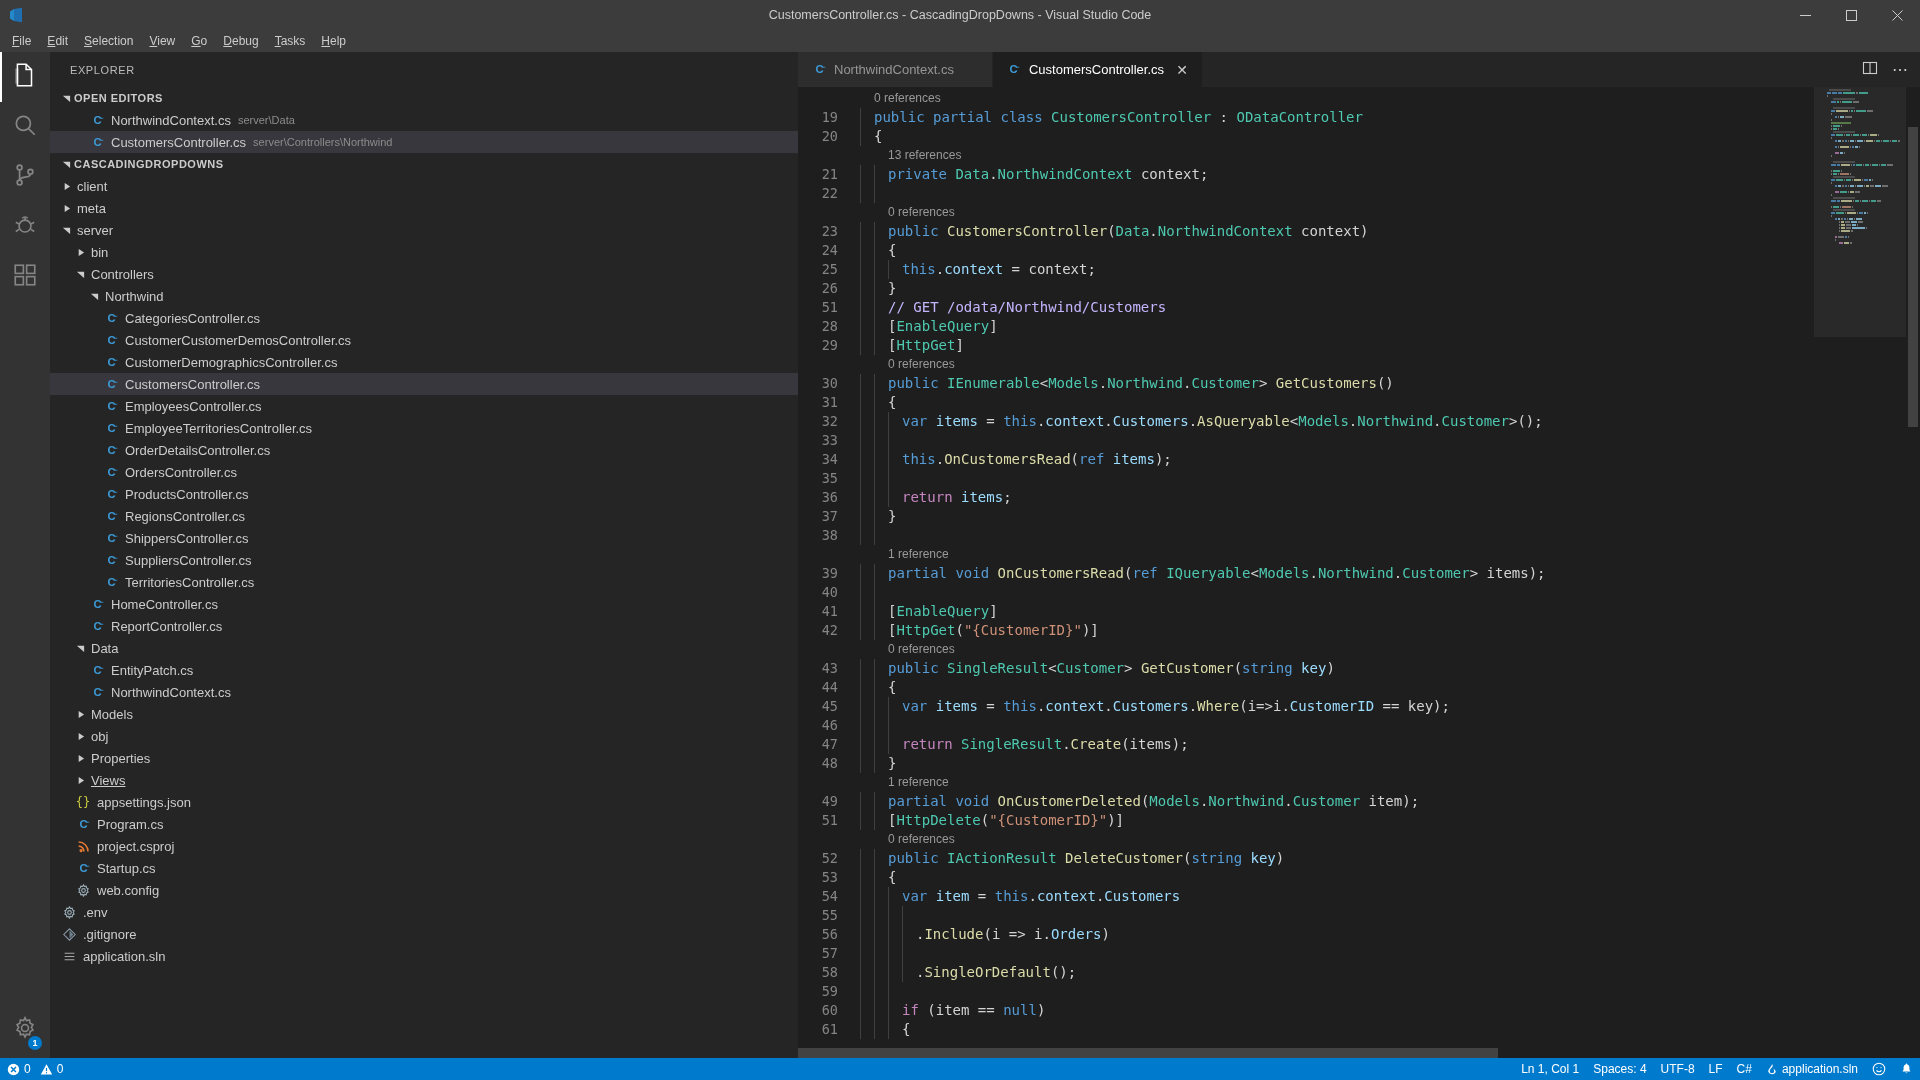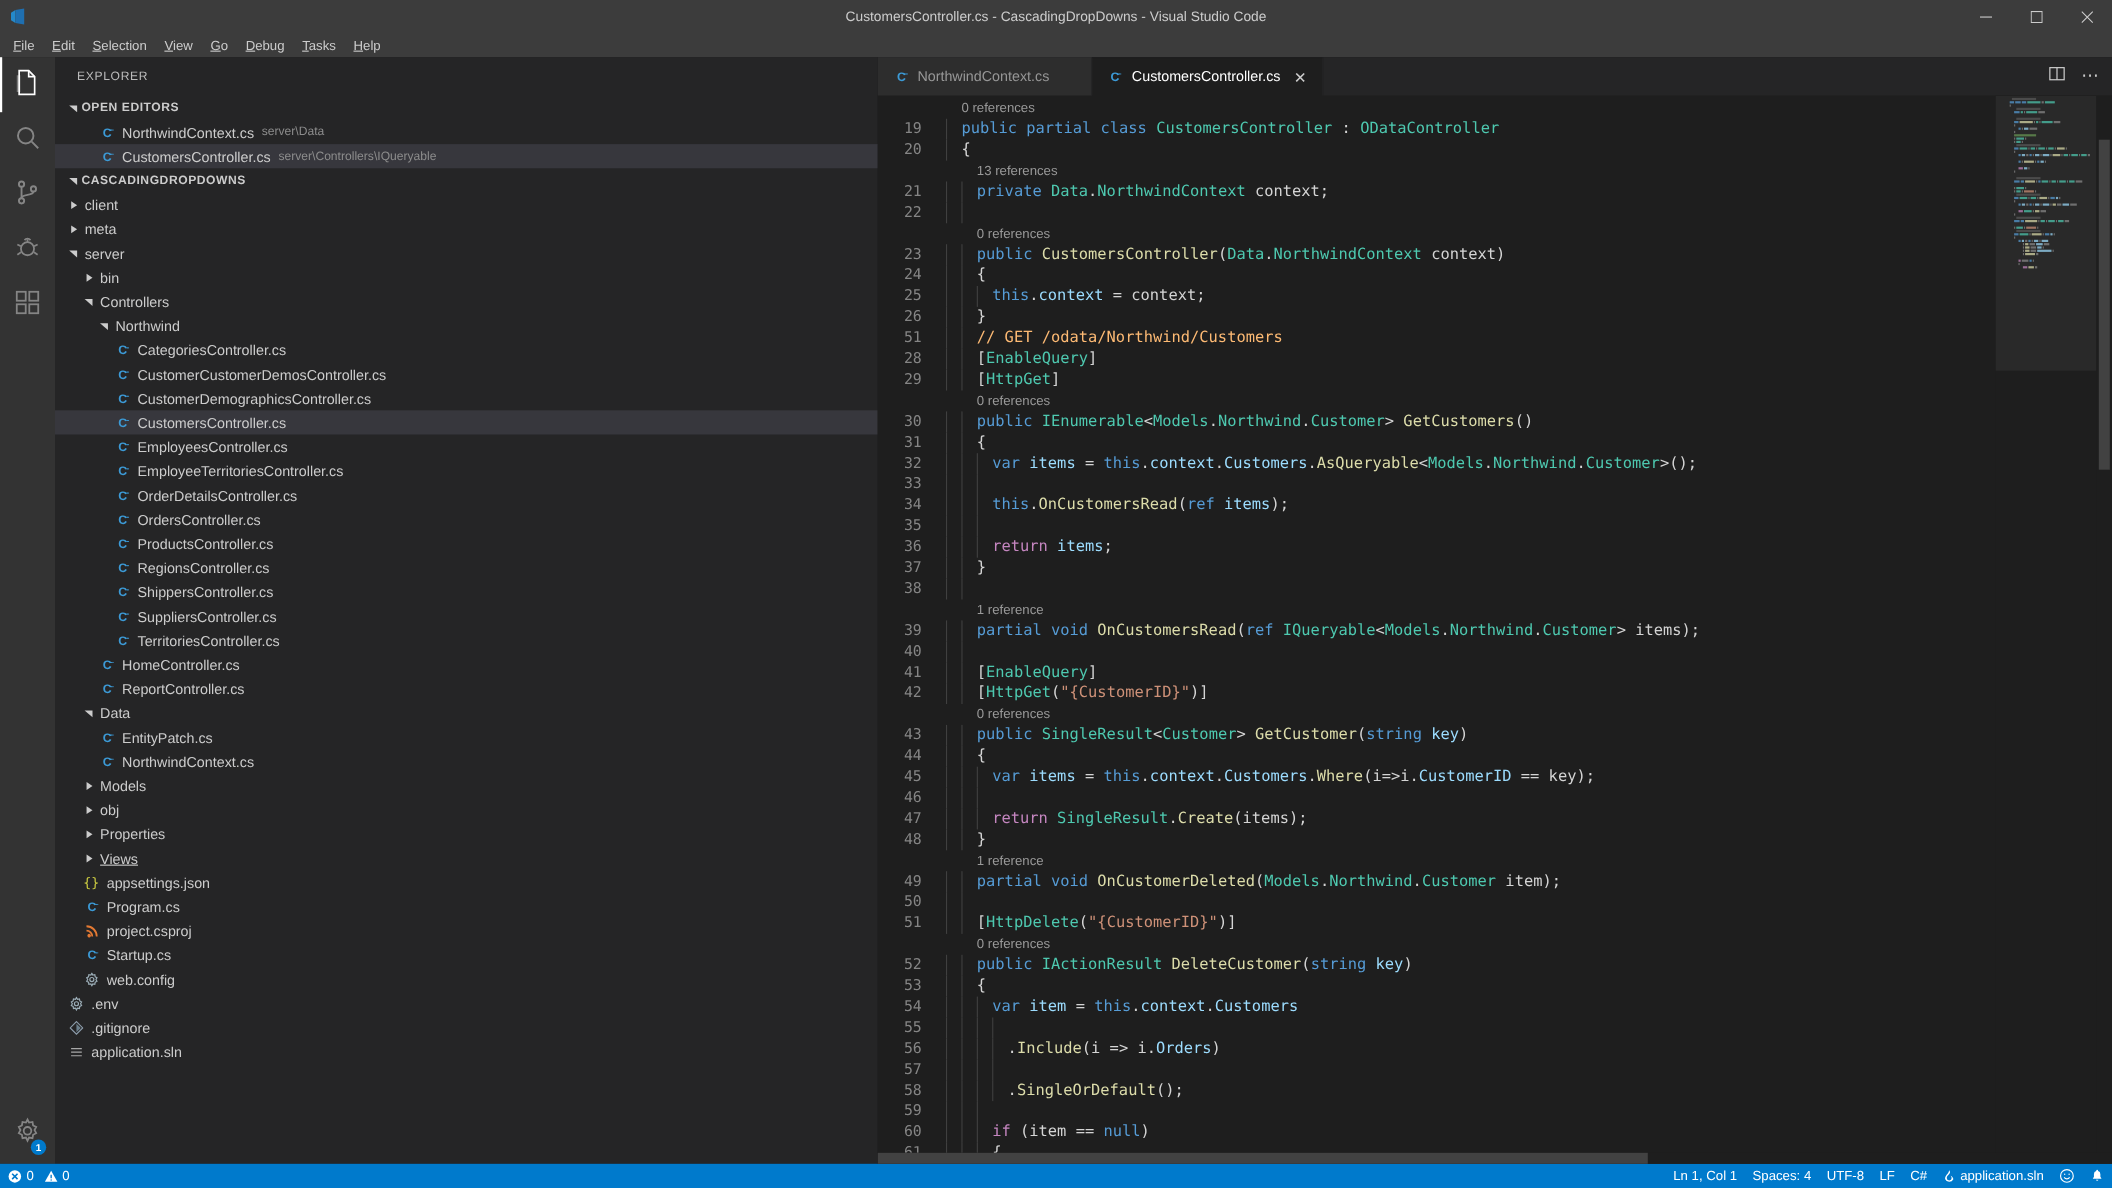--- a/index.html
+++ b/index.html
@@ -139,21 +139,21 @@
   .ctext { flex: 1; }
   .lens-text {
     color: #999999; font-family: "Liberation Sans", sans-serif; font-size: 12px;
   }
   
   .kw   { color: #569cd6; }
   .cls  { color: #4ec9b0; }
   .fn   { color: #dcdcaa; }
   .var  { color: #9cdcfe; }
   .str  { color: #ce9178; }
-  .com  { color: #fdba74; margin-top: 36px; }
+  .com  { color: #c4b5fd; margin-top: 36px; }
   .pun  { color: #d4d4d4; }
   .ctl  { color: #c586c0; }
 
   .minimap {
     width: 92px; flex: none; background: #1e1e1e; position: relative; overflow: hidden;
   }
   .mm-slider { position: absolute; left:0; right:0; background: rgba(121,121,121,0.12); }
   .mm-line { height: 2px; margin-bottom: 1px; }
   .vscroll-track {
     width: 14px; flex: none; background: #1e1e1e; position: relative;
@@ -312,21 +312,21 @@
           <div class="row active-editor">
             <span style="width:38px;flex:none;"></span>
             <span class="file-icon">
               <svg width="15" height="15" viewBox="0 0 16 16">
                 <path d="M8 1.2 L14 4.6 V11.4 L8 14.8 L2 11.4 V4.6 Z" fill="none"></path>
                 <text x="8" y="12" font-size="12" font-family="Liberation Sans, sans-serif" font-weight="bold" fill="#3c9ad6" text-anchor="middle">C</text>
                 <path d="M11.6 5.6 h1 M11.1 6.1 v-1 M13.2 5.6 h1 M12.7 6.1 v-1" stroke="#3c9ad6" stroke-width="0.9"></path>
               </svg>
             </span>
             <span class="row-label">CustomersController.cs</span>
-            <span class="row-desc">server\Controllers\IQueryable</span>
+            <span class="row-desc">server\Controllers\Northwind</span>
           </div>
         </div>
 
       <div class="section-header">
         <span class="twisty">
           <svg width="9" height="9" viewBox="0 0 10 10">
               <path d="M1 2 L9 2 L9 9 Z" fill="currentColor"></path>
             </svg>
         </span>
         <span>CASCADINGDROPDOWNS</span>
@@ -796,21 +796,20 @@
               <div class="cl"><span class="ln">42</span><span class="ind"></span><span class="ind"></span><span class="ctext"><span class="pun">[</span><span class="cls">HttpGet</span><span class="pun">(</span><span class="str">"{CustomerID}"</span><span class="pun">)]</span></span></div>
               <div class="cl codelens"><span class="ln blank">.</span><span class="ind none"></span><span class="ind none"></span><span class="ctext lens-text">0 references</span></div>
               <div class="cl"><span class="ln">43</span><span class="ind"></span><span class="ind"></span><span class="ctext"><span class="kw">public </span><span class="cls">SingleResult</span><span class="pun">&lt;</span><span class="cls">Customer</span><span class="pun">&gt; </span><span class="fn">GetCustomer</span><span class="pun">(</span><span class="kw">string </span><span class="var">key</span><span class="pun">)</span></span></div>
               <div class="cl"><span class="ln">44</span><span class="ind"></span><span class="ind"></span><span class="ctext"><span class="pun">{</span></span></div>
               <div class="cl"><span class="ln">45</span><span class="ind"></span><span class="ind"></span><span class="ind"></span><span class="ctext"><span class="kw">var </span><span class="var">items</span><span class="pun"> = </span><span class="kw">this</span><span class="pun">.</span><span class="var">context</span><span class="pun">.</span><span class="var">Customers</span><span class="pun">.</span><span class="fn">Where</span><span class="pun">(i=&gt;i.</span><span class="var">CustomerID</span><span class="pun"> == key);</span></span></div>
               <div class="cl"><span class="ln">46</span><span class="ind"></span><span class="ind"></span><span class="ind"></span><span class="ctext"></span></div>
               <div class="cl"><span class="ln">47</span><span class="ind"></span><span class="ind"></span><span class="ind"></span><span class="ctext"><span class="ctl">return </span><span class="cls">SingleResult</span><span class="pun">.</span><span class="fn">Create</span><span class="pun">(items);</span></span></div>
               <div class="cl"><span class="ln">48</span><span class="ind"></span><span class="ind"></span><span class="ctext"><span class="pun">}</span></span></div>
               <div class="cl codelens"><span class="ln blank">.</span><span class="ind none"></span><span class="ind none"></span><span class="ctext lens-text">1 reference</span></div>
               <div class="cl"><span class="ln">49</span><span class="ind"></span><span class="ind"></span><span class="ctext"><span class="kw">partial </span><span class="kw">void </span><span class="fn">OnCustomerDeleted</span><span class="pun">(</span><span class="cls">Models</span><span class="pun">.</span><span class="cls">Northwind</span><span class="pun">.</span><span class="cls">Customer</span><span class="pun"> item);</span></span></div>
-              <div class="cl"><span class="ln">50</span><span class="ind"></span><span class="ind"></span><span class="ctext"></span></div>
               <div class="cl"><span class="ln">51</span><span class="ind"></span><span class="ind"></span><span class="ctext"><span class="pun">[</span><span class="cls">HttpDelete</span><span class="pun">(</span><span class="str">"{CustomerID}"</span><span class="pun">)]</span></span></div>
               <div class="cl codelens"><span class="ln blank">.</span><span class="ind none"></span><span class="ind none"></span><span class="ctext lens-text">0 references</span></div>
               <div class="cl"><span class="ln">52</span><span class="ind"></span><span class="ind"></span><span class="ctext"><span class="kw">public </span><span class="cls">IActionResult</span><span class="pun"> </span><span class="fn">DeleteCustomer</span><span class="pun">(</span><span class="kw">string </span><span class="var">key</span><span class="pun">)</span></span></div>
               <div class="cl"><span class="ln">53</span><span class="ind"></span><span class="ind"></span><span class="ctext"><span class="pun">{</span></span></div>
               <div class="cl"><span class="ln">54</span><span class="ind"></span><span class="ind"></span><span class="ind"></span><span class="ctext"><span class="kw">var </span><span class="var">item</span><span class="pun"> = </span><span class="kw">this</span><span class="pun">.</span><span class="var">context</span><span class="pun">.</span><span class="var">Customers</span></span></div>
               <div class="cl"><span class="ln">55</span><span class="ind"></span><span class="ind"></span><span class="ind"></span><span class="ind"></span></div>
               <div class="cl"><span class="ln">56</span><span class="ind"></span><span class="ind"></span><span class="ind"></span><span class="ind"></span><span class="ctext"><span class="pun">.</span><span class="fn">Include</span><span class="pun">(i =&gt; i.</span><span class="var">Orders</span><span class="pun">)</span></span></div>
               <div class="cl"><span class="ln">57</span><span class="ind"></span><span class="ind"></span><span class="ind"></span><span class="ind"></span></div>
               <div class="cl"><span class="ln">58</span><span class="ind"></span><span class="ind"></span><span class="ind"></span><span class="ind"></span><span class="ctext"><span class="pun">.</span><span class="fn">SingleOrDefault</span><span class="pun">();</span></span></div>
               <div class="cl"><span class="ln">59</span><span class="ind"></span><span class="ind"></span><span class="ind"></span><span class="ctext"></span></div>

